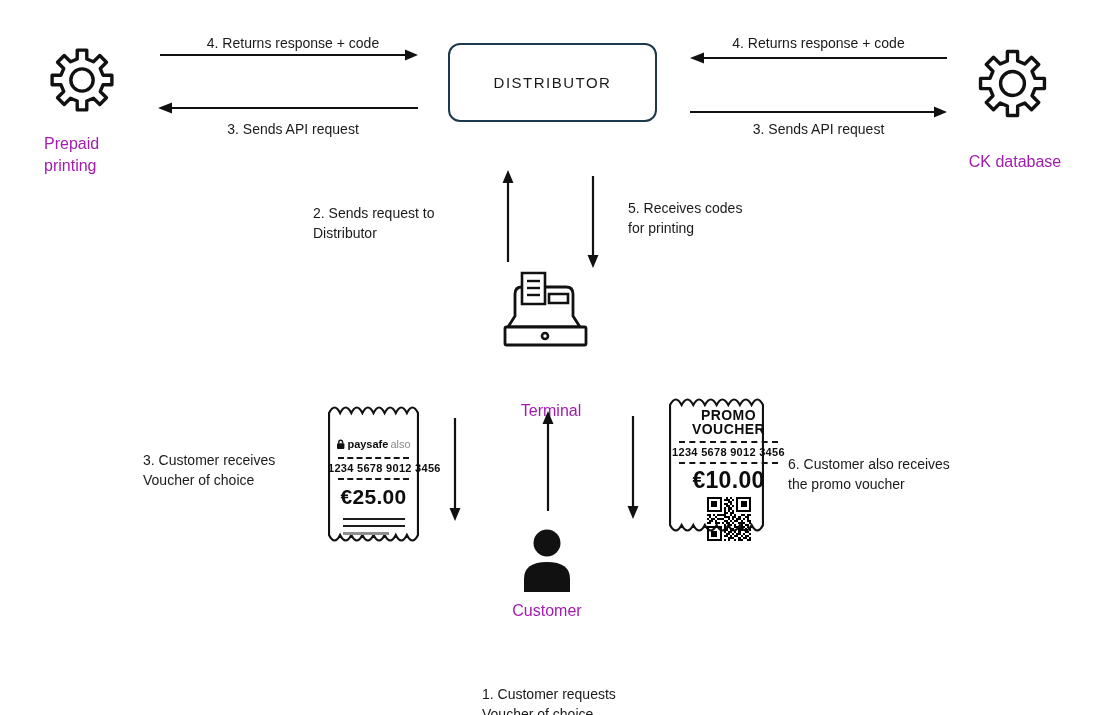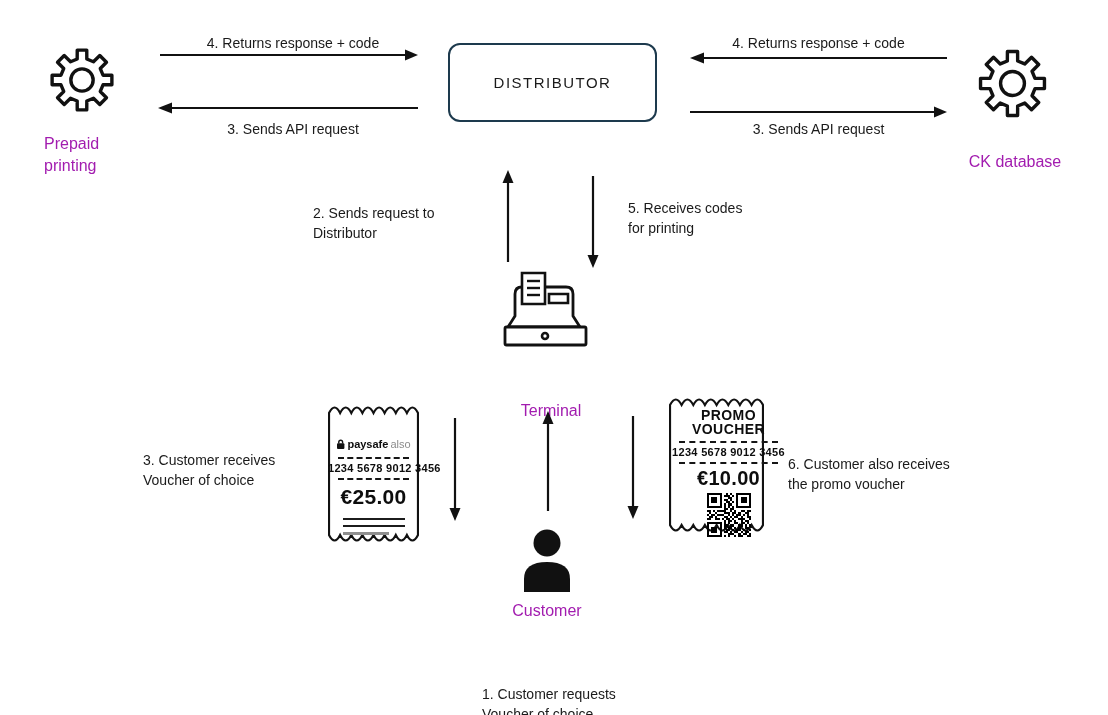--- a/index.html
+++ b/index.html
@@ -153,21 +153,21 @@
       <path d="M1,9 Q6.8,-2 12.6,9 Q18.4,-2 24.3,9 Q30.1,-2 35.9,9 Q41.8,-2 47.6,9 Q53.4,-2 59.3,9 Q65.1,-2 70.9,9 Q76.8,-2 82.6,9 Q88.4,-2 94,9 L94,129 Q88.4,140 82.6,129 Q76.8,140 70.9,129 Q65.1,140 59.3,129 Q53.4,140 47.6,129 Q41.8,140 35.9,129 Q30.1,140 24.3,129 Q18.4,140 12.6,129 Q6.8,140 1,129 Z" fill="#fff" stroke="#111" stroke-width="2.2"></path>
     </svg>
     <div class="voucher-content" style="padding-top:12px;">
       <div class="promo-title">
         <div>PROMO</div>
         <div>VOUCHER</div>
       </div>
       <div class="v-sep" style="margin-top:5px;"></div>
       <div class="v-number">1234 5678 9012 3456</div>
       <div class="v-sep"></div>
-      <div class="v-amount" style="font-size:20px;margin:2px 8px 3px;">€10.00</div>
+      <div class="v-amount" style="font-size:23px;margin:2px 8px 3px;">€10.00</div>
       <svg class="qr" width="44" height="44" viewBox="0 0 21 21" fill="#000">
           <rect x="0" y="0" width="1" height="1"></rect>
           <rect x="1" y="0" width="1" height="1"></rect>
           <rect x="2" y="0" width="1" height="1"></rect>
           <rect x="3" y="0" width="1" height="1"></rect>
           <rect x="4" y="0" width="1" height="1"></rect>
           <rect x="5" y="0" width="1" height="1"></rect>
           <rect x="6" y="0" width="1" height="1"></rect>
           <rect x="9" y="0" width="1" height="1"></rect>
           <rect x="11" y="0" width="1" height="1"></rect>

